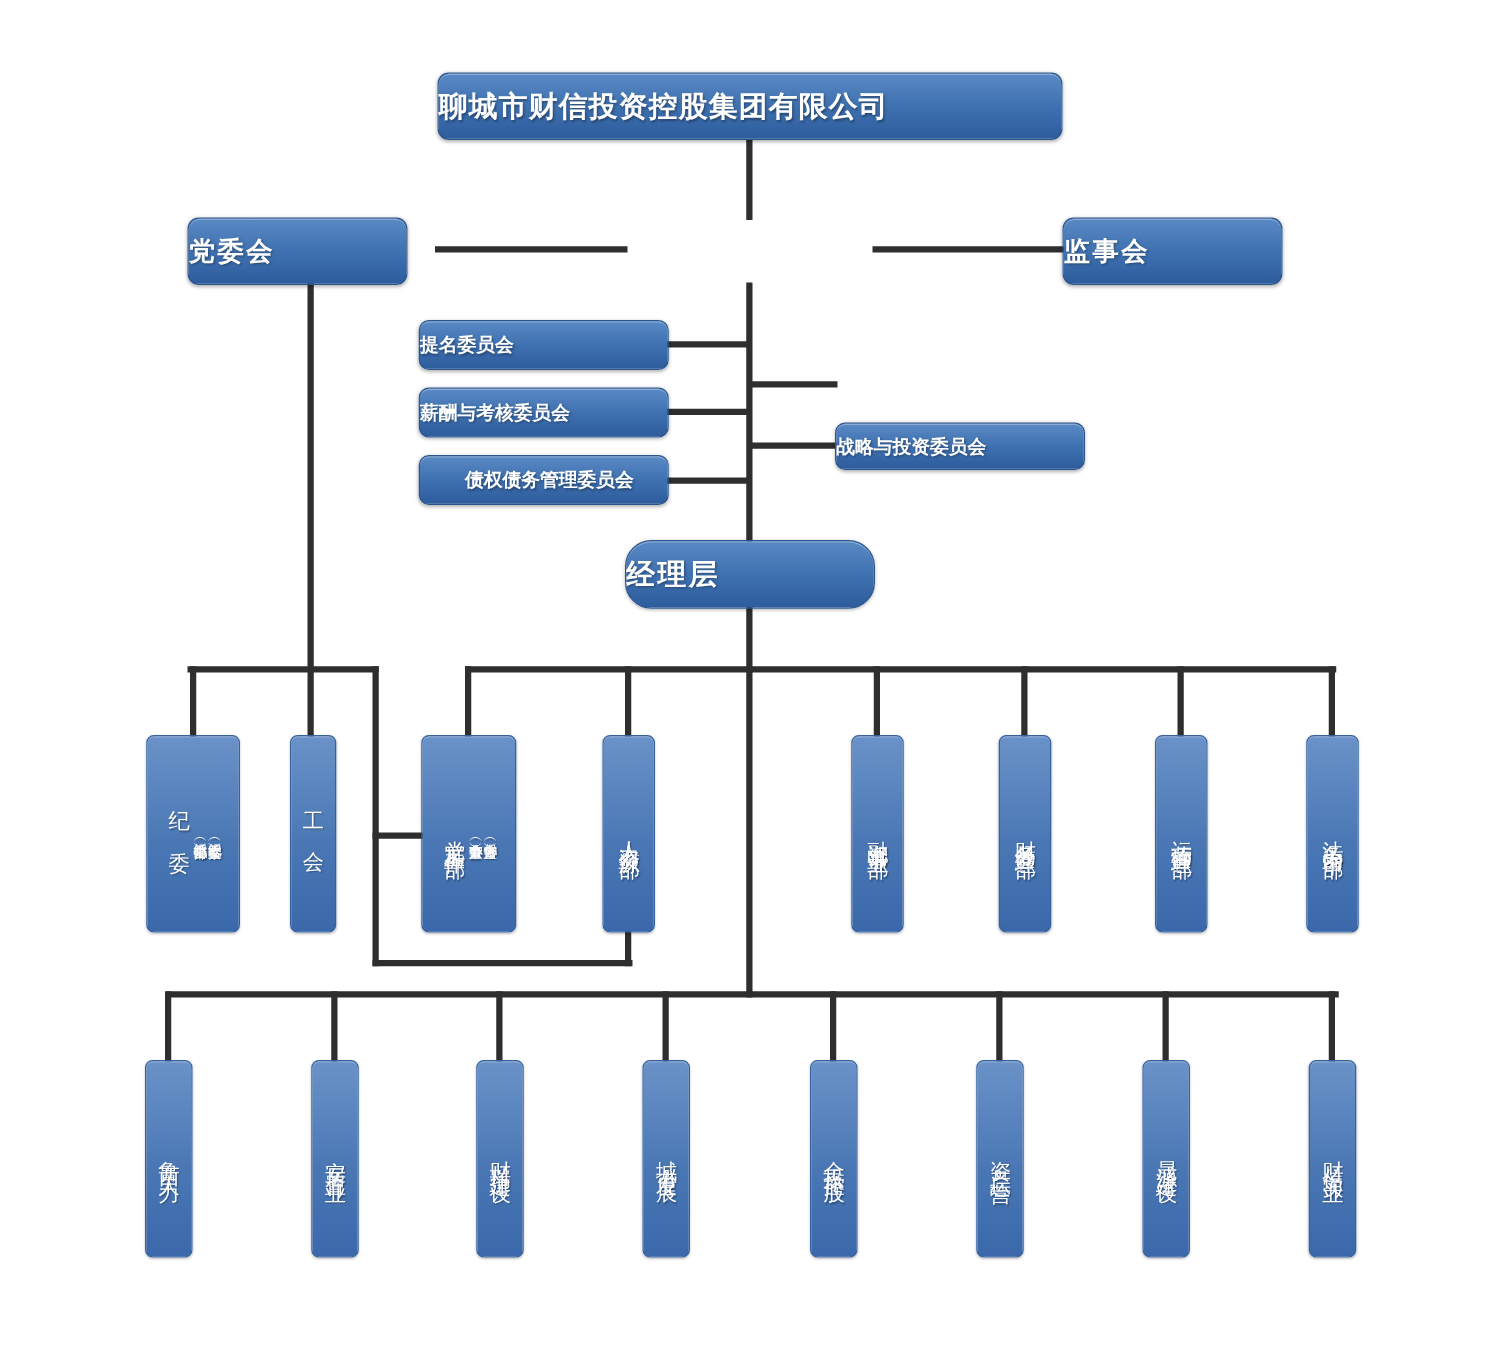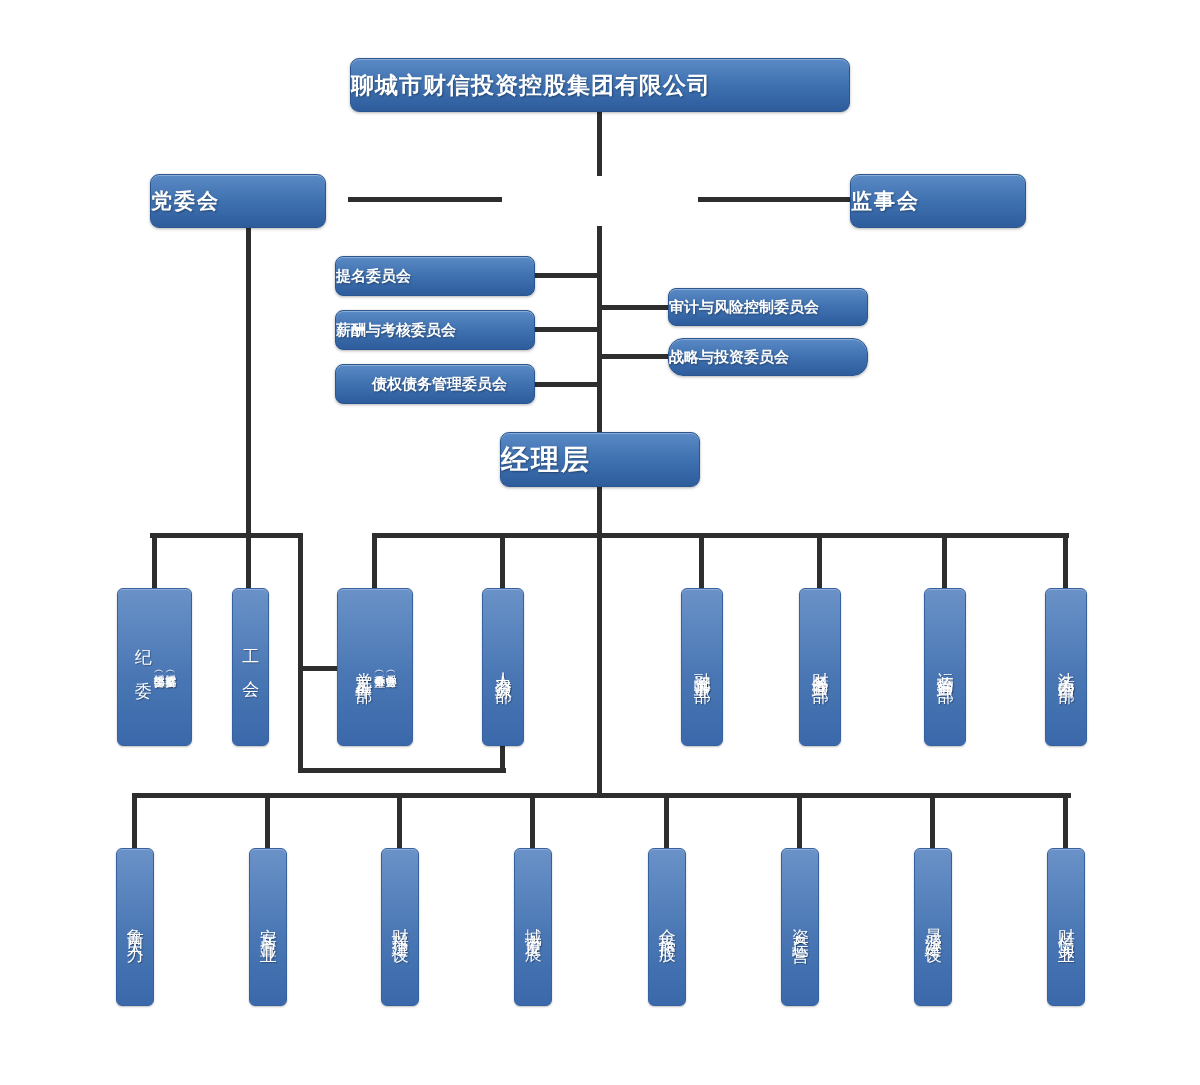--- a/index.html
+++ b/index.html
@@ -14,21 +14,21 @@
     background: linear-gradient(180deg,#5a8ac5 0%,#3f71b0 50%,#2e5c9c 100%);
     border:1px solid #2a558e; border-radius:9px;
     color:#ffffff; font-weight:bold;
     box-shadow: 0 1px 3px rgba(0,0,0,0.3), inset 0 1px 0 rgba(255,255,255,0.3);
     text-shadow: 1px 1px 2px rgba(0,0,0,0.35);
     box-sizing:border-box;
   }
   .hbox.root   { font-size:23px; letter-spacing:1px; }
   .hbox.lvl2   { font-size:21px; letter-spacing:2px; }
   .hbox.comm   { font-size:15px; border-radius:8px; }
-  .hbox.mgmt   { font-size:28px; letter-spacing:2px; }
+  .hbox.mgmt   { font-size:23px; letter-spacing:2px;border-radius:21px; }
   
   .vbox {
     position:absolute; display:flex; flex-direction:row;
     align-items:center; justify-content:center;
     background: linear-gradient(180deg,#6a92c8 0%,#4a77b4 55%,#3a68aa 100%);
     border:1px solid #35619f; border-radius:6px;
     color:#ffffff; text-shadow:1px 1px 1px rgba(0,0,0,0.3);
     box-shadow: 0 1px 2px rgba(0,0,0,0.25), inset 0 1px 0 rgba(255,255,255,0.25);
     box-sizing:border-box;
   }
@@ -102,24 +102,21 @@
   <div class="hbox comm" style="left:335px; top:256px; width:200px; height:40px;">
     <span>提名委员会</span>
   </div>
   <div class="hbox comm" style="left:335px; top:310px; width:200px; height:40px;">
     <span>薪酬与考核委员会</span>
   </div>
   <div class="hbox comm" style="left:335px; top:364px; width:200px; height:40px;padding-left:36px;">
     <span>债权债务管理委员会</span>
   </div>
 
-  <div class="hbox comm" style="left:668px; top:288px; width:200px; height:38px;">
-    <span>审计与风险控制委员会</span>
-  </div>
-  <div class="hbox comm" style="left:668px; top:338px; width:200px; height:38px;border-radius:15px;">
+  <div class="hbox comm" style="left:668px; top:338px; width:200px; height:38px;">
     <span>战略与投资委员会</span>
   </div>
 
   <div class="hbox mgmt" style="left:500px; top:432px; width:200px; height:55px;">
     <span>经理层</span>
   </div>
 
   <div class="vbox" style="left:117px; top:588px; width:75px; height:158px;">
     <span class="vtext sp2">纪委</span>
     <span class="vsub">（纪委综合部）</span>

